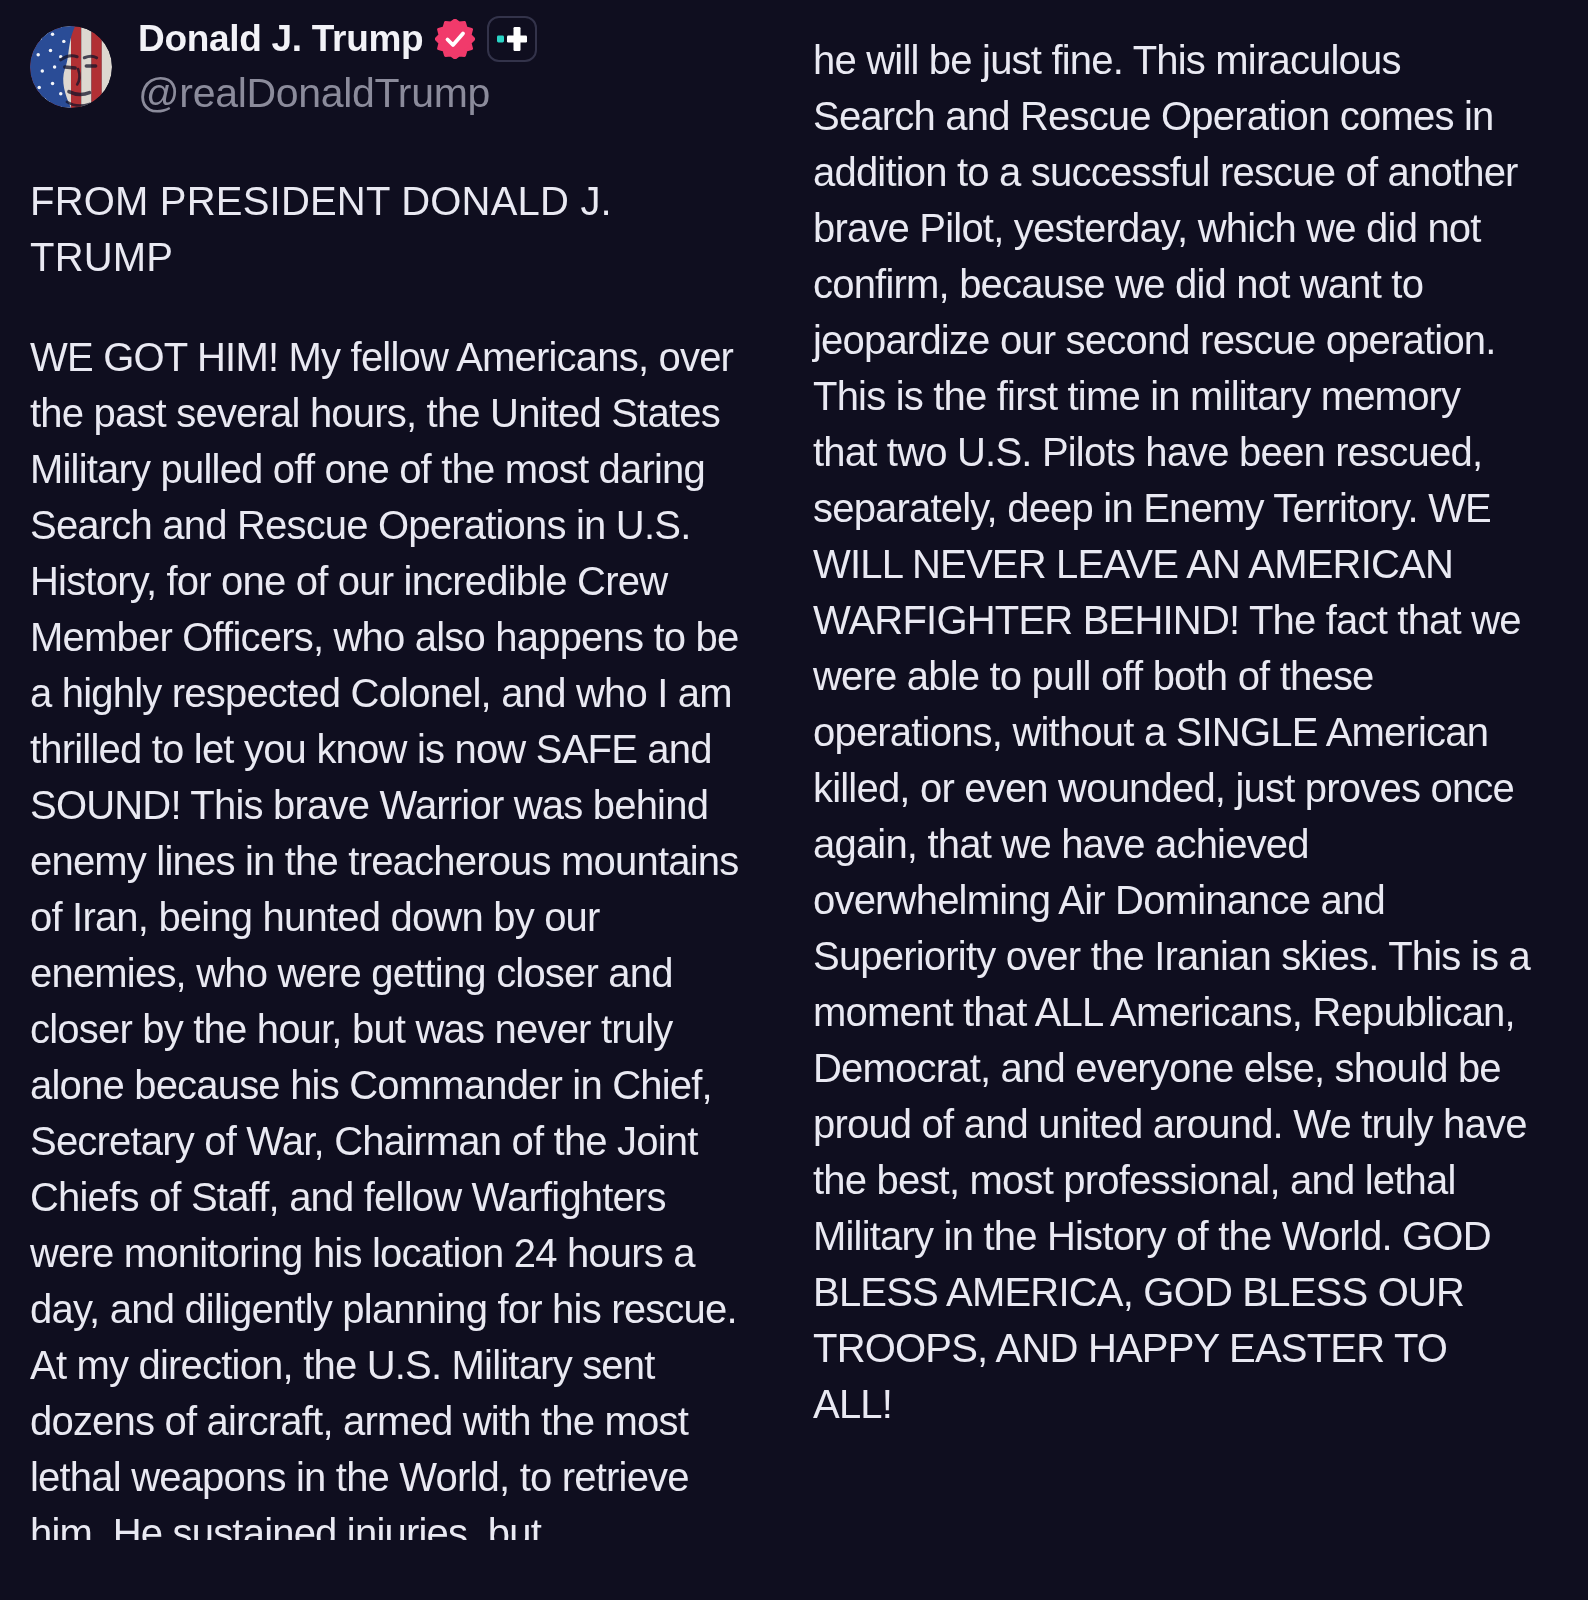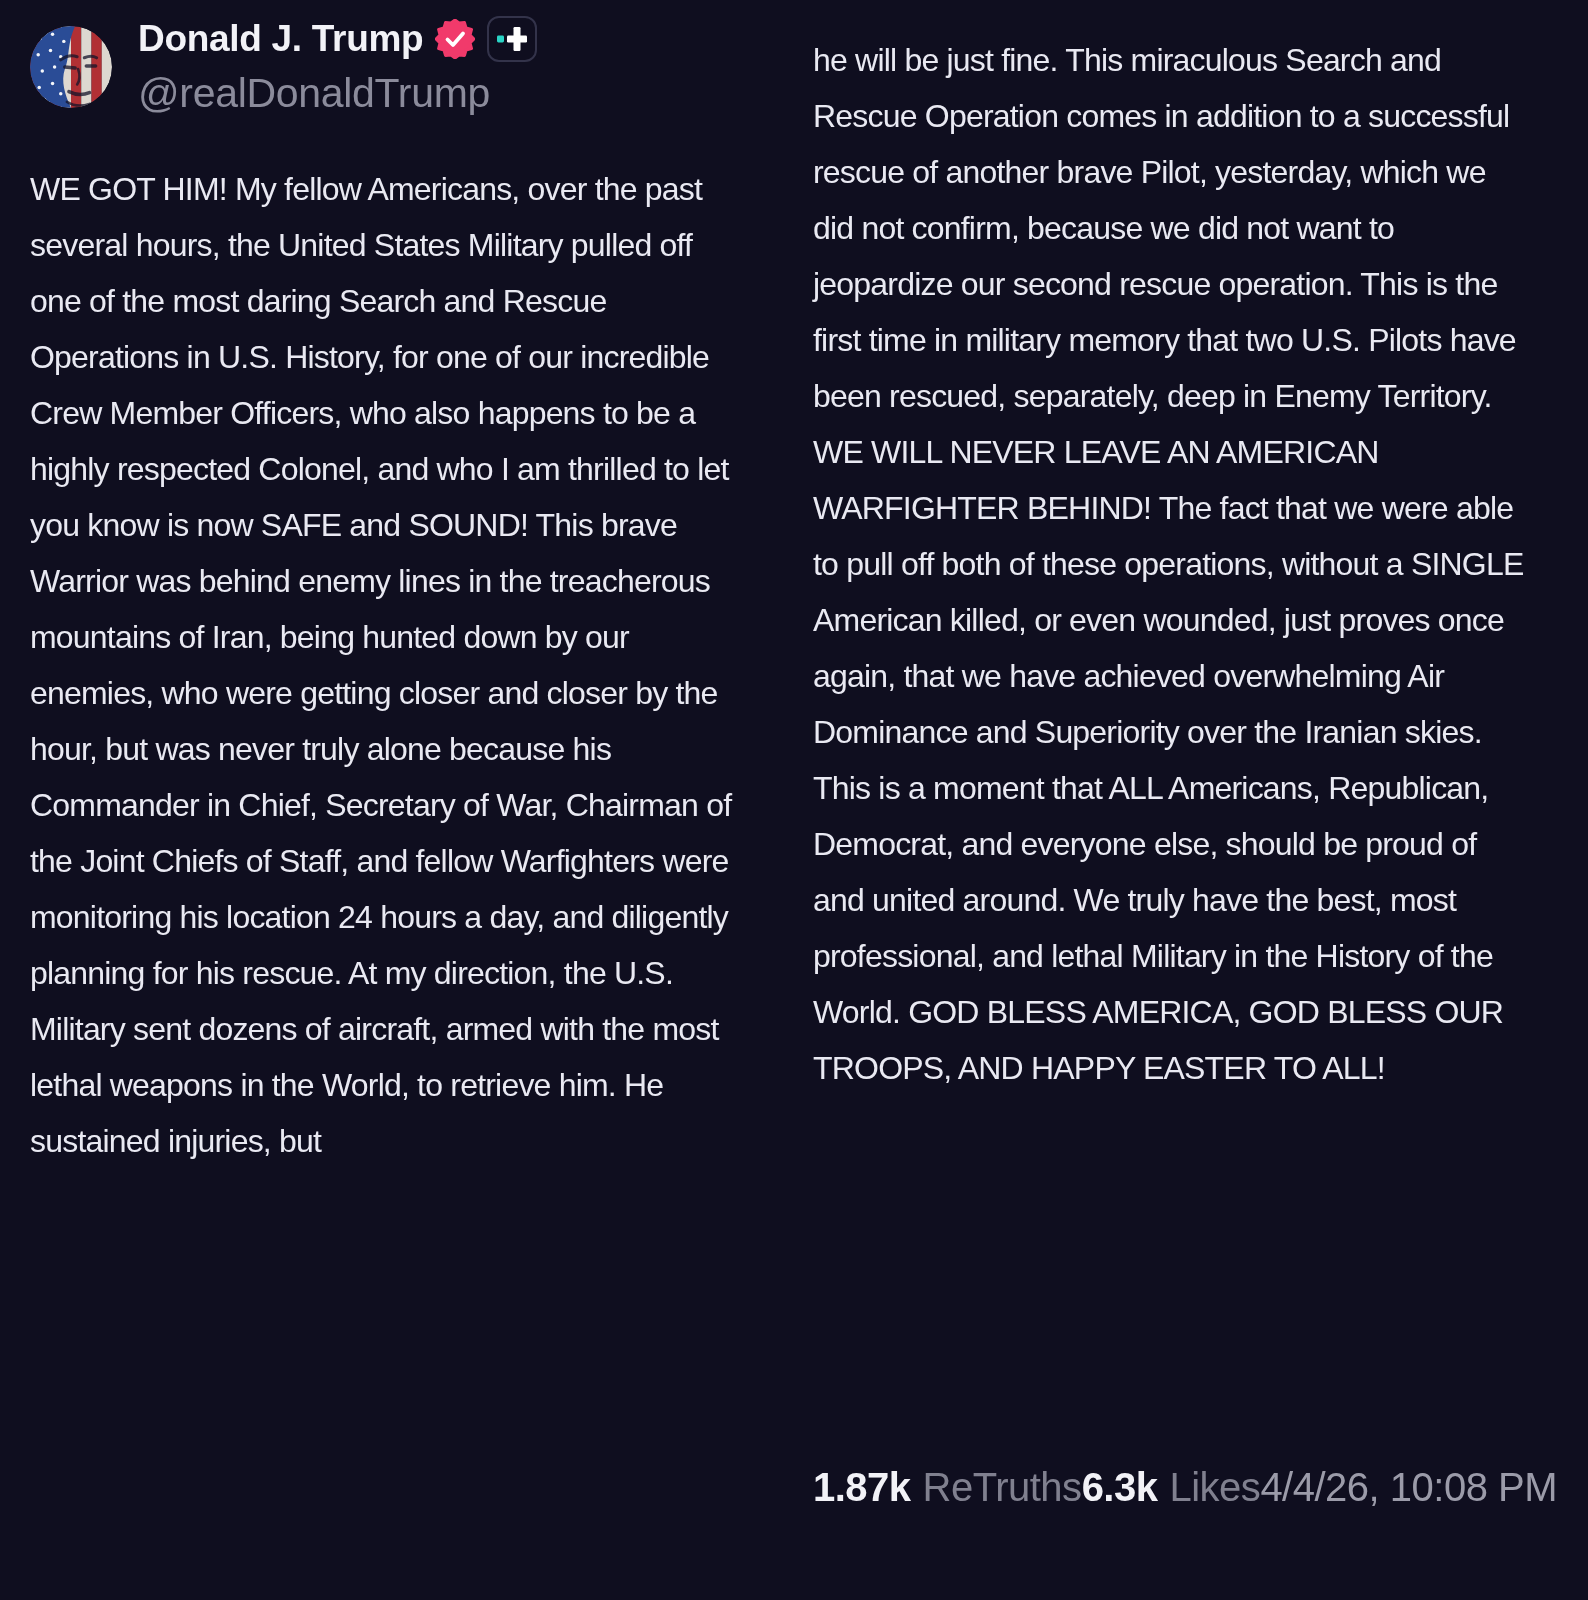--- a/index.html
+++ b/index.html
@@ -71,21 +71,21 @@
   
   .heading {
     margin: 56px 0 0 0;
     font-size: 40px;
     line-height: 56px;
     letter-spacing: 0.2px;
     color: #e9e9f2;
   }
   .body {
     margin: 44px 0 0 0;
-    font-size: 32px;
+    font-size: 40px;
     line-height: 56px;
     letter-spacing: -0.8px;
     color: #e9e9f2;
   }
   .col.right .body { margin-top: 16px; }
   
   .stats {
     margin-top: auto;
     display: flex;
     align-items: baseline;
@@ -173,30 +173,22 @@
               <rect x="1" y="12.5" width="7" height="7" rx="1.4" fill="#2ad4c6"></rect>
               <rect x="11" y="12.5" width="20" height="7" rx="1.2" fill="#ffffff"></rect>
               <rect x="17.5" y="4" width="7" height="24" rx="1.2" fill="#ffffff"></rect>
             </svg>
           </span>
         </div>
         <div class="handle">@realDonaldTrump</div>
       </div>
     </header>
 
+    <p class="heading">FROM PRESIDENT DONALD J. TRUMP</p>
     <p class="body">WE GOT HIM! My fellow Americans, over the past several hours, the United States Military pulled off one of the most daring Search and Rescue Operations in U.S. History, for one of our incredible Crew Member Officers, who also happens to be a highly respected Colonel, and who I am thrilled to let you know is now SAFE and SOUND! This brave Warrior was behind enemy lines in the treacherous mountains of Iran, being hunted down by our enemies, who were getting closer and closer by the hour, but was never truly alone because his Commander in Chief, Secretary of War, Chairman of the Joint Chiefs of Staff, and fellow Warfighters were monitoring his location 24 hours a day, and diligently planning for his rescue. At my direction, the U.S. Military sent dozens of aircraft, armed with the most lethal weapons in the World, to retrieve him. He sustained injuries, but</p>
   </div>
 
   <div class="col right">
     <p class="body">he will be just fine. This miraculous Search and Rescue Operation comes in addition to a successful rescue of another brave Pilot, yesterday, which we did not confirm, because we did not want to jeopardize our second rescue operation. This is the first time in military memory that two U.S. Pilots have been rescued, separately, deep in Enemy Territory. WE WILL NEVER LEAVE AN AMERICAN WARFIGHTER BEHIND! The fact that we were able to pull off both of these operations, without a SINGLE American killed, or even wounded, just proves once again, that we have achieved overwhelming Air Dominance and Superiority over the Iranian skies. This is a moment that ALL Americans, Republican, Democrat, and everyone else, should be proud of and united around. We truly have the best, most professional, and lethal Military in the History of the World. GOD BLESS AMERICA, GOD BLESS OUR TROOPS, AND HAPPY EASTER TO ALL!</p>
 
-    <div class="stats">
-      <span class="stat">
-        <b>1.87k</b><span class="lbl">ReTruths</span>
-      </span>
-      <span class="stat">
-        <b>6.3k</b><span class="lbl">Likes</span>
-      </span>
-      <span class="timestamp">4/4/26, 10:08 PM</span>
-    </div>
   </div>
 
 </div>
 
 </body></html>

